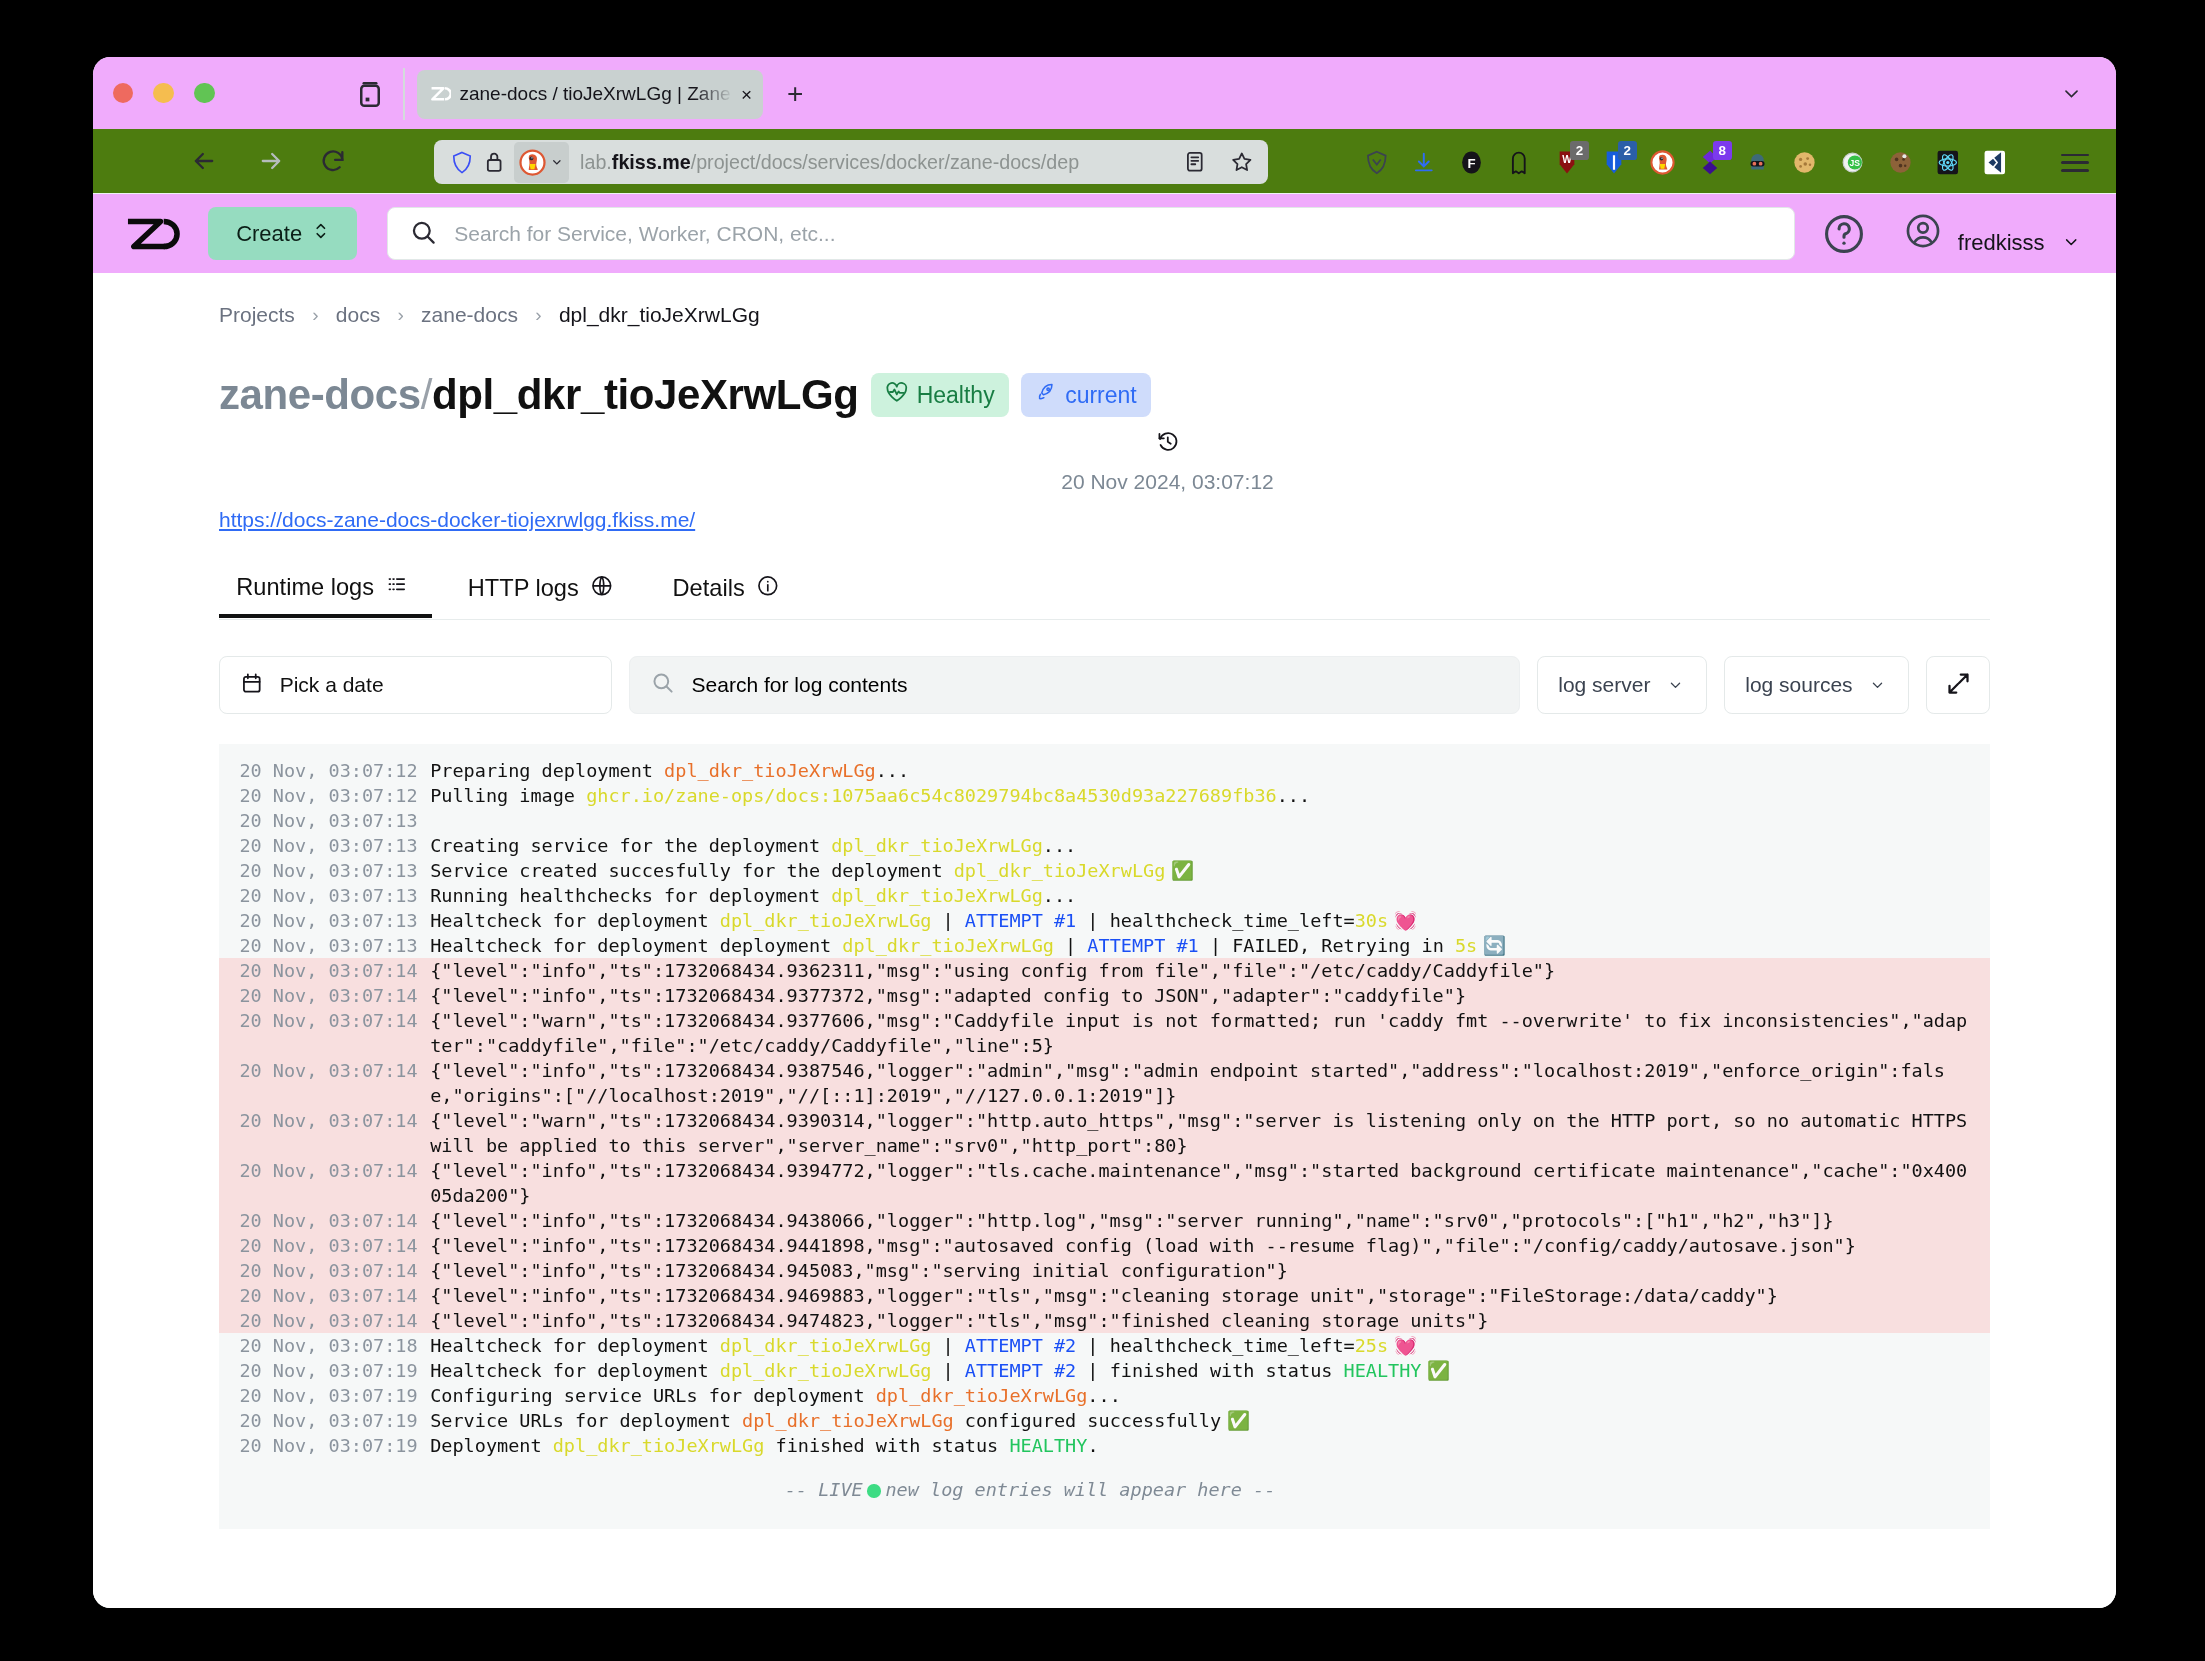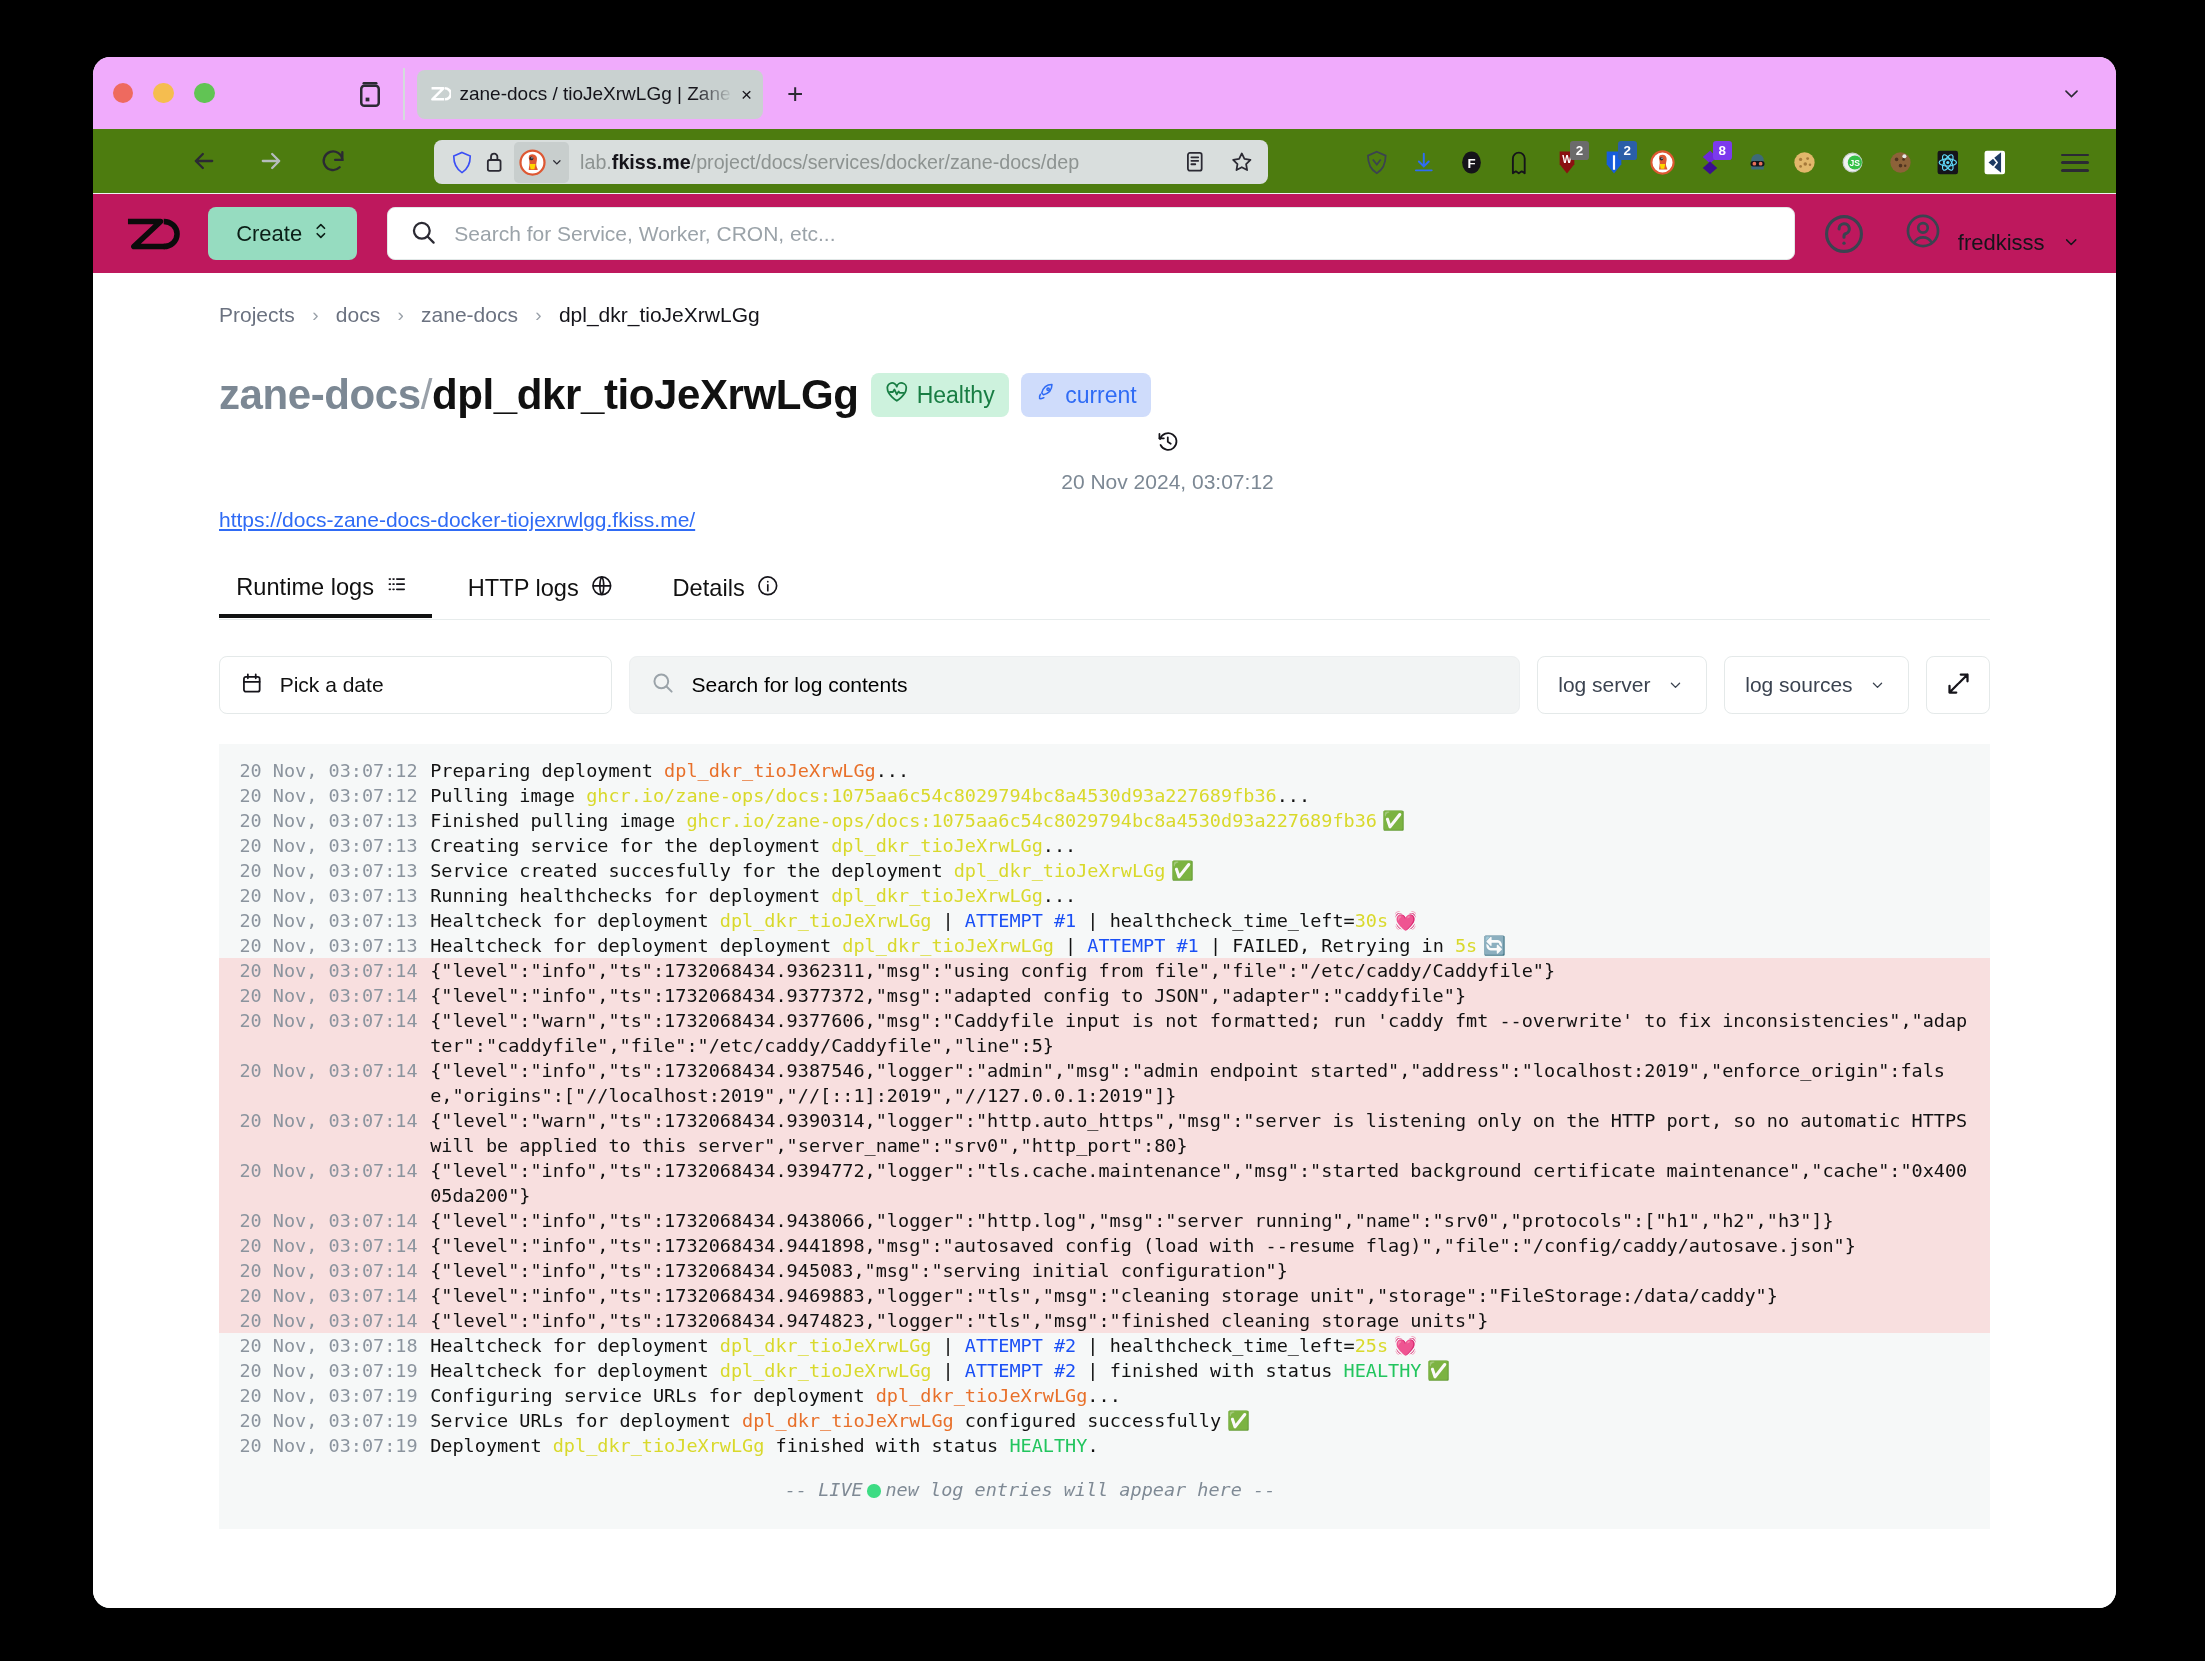--- a/index.html
+++ b/index.html
@@ -121,21 +121,21 @@
   .hamburger i { display:block; height: 2.4px; background:#2b2a33; margin: 5.5px 0; border-radius: 1.6px; }
 
   
   .page {
     position: absolute; left: 0; top: 137px;
     width: 2023px; height: 1414px;
     background: #ffffff;
   }
   .app-header {
     height: 79px;
-    background: #be185d;
+    background: #f0abfc;
     display: flex; align-items: center;
     padding: 0 35px 0 33px;
     gap: 0;
   }
   .zane-logo { width: 55px; height: 38px; margin-right: 27px; }
   .create-btn {
     width: 149px; height: 53px;
     background: #96dcc0;
     border-radius: 7.9px;
     display: flex; align-items: center; justify-content: center; gap: 11px;
@@ -676,21 +676,21 @@
             <path d="M14 4h6v6M20 4l-7.5 7.5"></path>
             <path d="M10 20H4v-6M4 20l7.5-7.5"></path>
           </svg>
         </span>
       </div>
     </div>
 
     <div class="logs" id="log-container">
         <div class="logline"><span class="ts">20 Nov, 03:07:12</span><span class="msg"><span>Preparing deployment </span><span class="c-orange">dpl_dkr_tioJeXrwLGg</span><span>...</span></span></div>
         <div class="logline"><span class="ts">20 Nov, 03:07:12</span><span class="msg"><span>Pulling image </span><span class="c-yellow">ghcr.io/zane-ops/docs:1075aa6c54c8029794bc8a4530d93a227689fb36</span><span>...</span></span></div>
-        <div class="logline"><span class="ts">20 Nov, 03:07:13</span><span class="msg"><span>Finished pulling image </span><span class="c-yellow">ghcr.io/zane-ops/docs:1075aa6c54c8029794bc8a4530d93a227689fb36</span><span class="emoji"> ✅</span></span></div>
+        <div class="logline"><span class="ts">20 Nov, 03:07:13</span></div>
         <div class="logline"><span class="ts">20 Nov, 03:07:13</span><span class="msg"><span>Creating service for the deployment </span><span class="c-yellow">dpl_dkr_tioJeXrwLGg</span><span>...</span></span></div>
         <div class="logline"><span class="ts">20 Nov, 03:07:13</span><span class="msg"><span>Service created succesfully for the deployment </span><span class="c-yellow">dpl_dkr_tioJeXrwLGg</span><span class="emoji"> ✅</span></span></div>
         <div class="logline"><span class="ts">20 Nov, 03:07:13</span><span class="msg"><span>Running healthchecks for deployment </span><span class="c-yellow">dpl_dkr_tioJeXrwLGg</span><span>...</span></span></div>
         <div class="logline"><span class="ts">20 Nov, 03:07:13</span><span class="msg"><span>Healtcheck for deployment </span><span class="c-yellow">dpl_dkr_tioJeXrwLGg</span><span> | </span><span class="c-blue">ATTEMPT #1</span><span> | healthcheck_time_left=</span><span class="c-yellow">30s</span><span class="emoji"> 💓</span></span></div>
         <div class="logline"><span class="ts">20 Nov, 03:07:13</span><span class="msg"><span>Healtcheck for deployment deployment </span><span class="c-yellow">dpl_dkr_tioJeXrwLGg</span><span> | </span><span class="c-blue">ATTEMPT #1</span><span> | FAILED, Retrying in </span><span class="c-yellow">5s</span><span class="emoji"> 🔄</span></span></div>
         <div class="logline err"><span class="ts">20 Nov, 03:07:14</span><span class="msg"><span>{"level":"info","ts":1732068434.9362311,"msg":"using config from file","file":"/etc/caddy/Caddyfile"}</span></span></div>
         <div class="logline err"><span class="ts">20 Nov, 03:07:14</span><span class="msg"><span>{"level":"info","ts":1732068434.9377372,"msg":"adapted config to JSON","adapter":"caddyfile"}</span></span></div>
         <div class="logline err"><span class="ts">20 Nov, 03:07:14</span><span class="msg"><span>{"level":"warn","ts":1732068434.9377606,"msg":"Caddyfile input is not formatted; run 'caddy fmt --overwrite' to fix inconsistencies","adapter":"caddyfile","file":"/etc/caddy/Caddyfile","line":5}</span></span></div>
         <div class="logline err"><span class="ts">20 Nov, 03:07:14</span><span class="msg"><span>{"level":"info","ts":1732068434.9387546,"logger":"admin","msg":"admin endpoint started","address":"localhost:2019","enforce_origin":false,"origins":["//localhost:2019","//[::1]:2019","//127.0.0.1:2019"]}</span></span></div>
         <div class="logline err"><span class="ts">20 Nov, 03:07:14</span><span class="msg"><span>{"level":"warn","ts":1732068434.9390314,"logger":"http.auto_https","msg":"server is listening only on the HTTP port, so no automatic HTTPS will be applied to this server","server_name":"srv0","http_port":80}</span></span></div>

